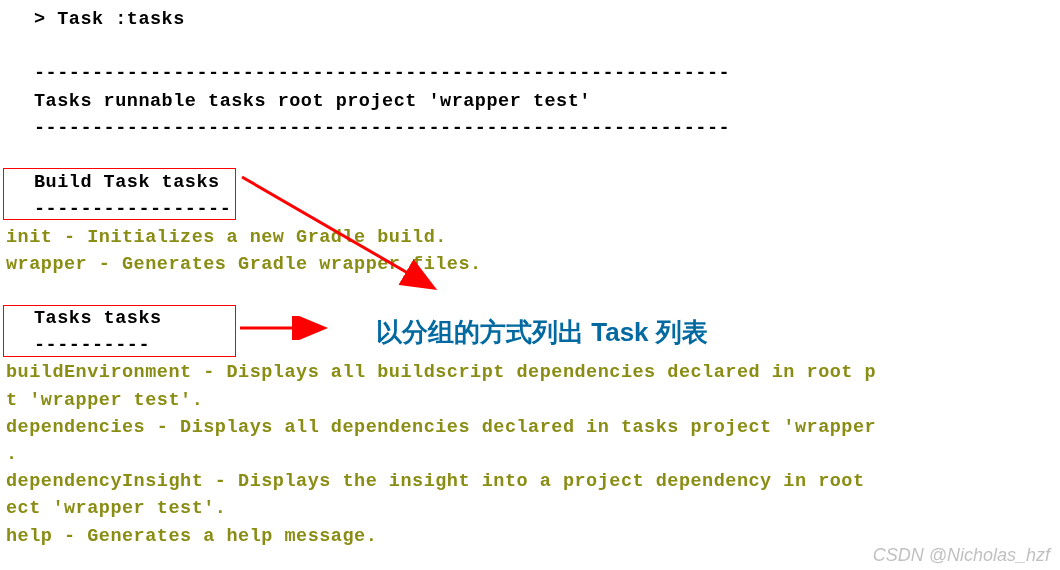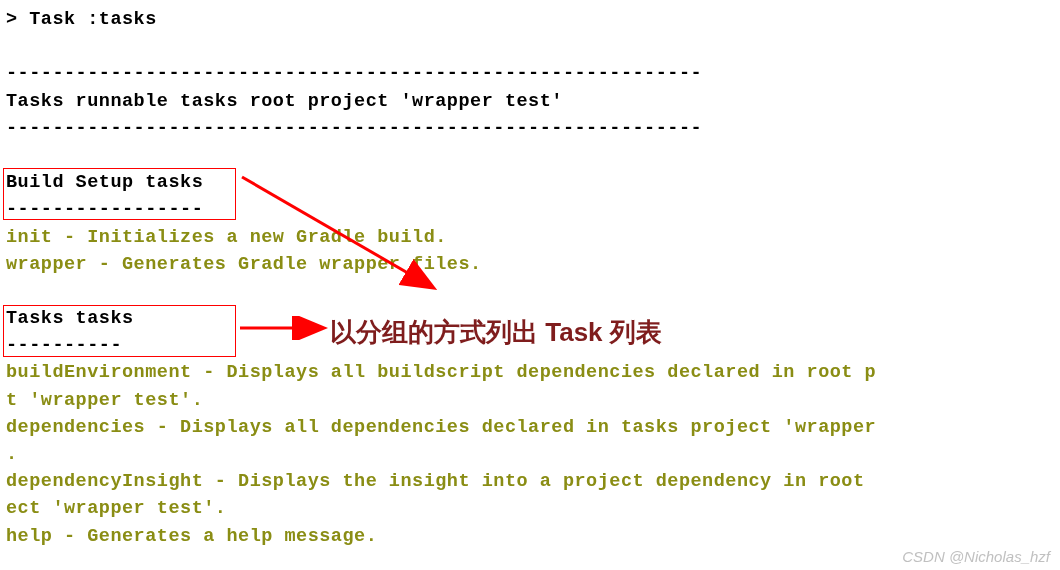--- a/index.html
+++ b/index.html
@@ -9,62 +9,63 @@
       font-weight: bold;
       background: #ffffff;
       width: 1060px;
       height: 570px;
       padding: 6px 0 0 6px;
       overflow: hidden;
       position: relative;
       line-height: 1.47;
       letter-spacing: 0.5px;
     }
-    .black { color: #000000; }
+    .black { color: #000000; margin-left: 28px; }
     .olive { color: #8a8d14; }
     .red-box {
       border: 1.5px solid #ff0000;
       position: absolute;
       pointer-events: none;
     }
     .annotation {
       position: absolute;
-      color: #7f1d1d;
+      color: #0369a1;
       font-family: "Microsoft YaHei", "SimHei", sans-serif;
       font-size: 26px;
       font-weight: bold;
       letter-spacing: 0;
+      margin-left: 46px;
     }
     svg.arrow {
       position: absolute;
       pointer-events: none;
     }
     .watermark {
       position: absolute;
       right: 10px;
       bottom: 2px;
       color: rgba(140,140,140,0.55);
       font-family: Arial, sans-serif;
-      font-size: 15px;
+      font-size: 18px;
       font-weight: normal;
       font-style: italic;
       letter-spacing: 0;
     }
     .pre { white-space: pre; display: block; }
   </style>
 </head>
 <body>
 
 <span class="black pre">&gt; Task :tasks</span>
 <span class="black pre"> </span>
 <span class="black pre">------------------------------------------------------------</span>
 <span class="black pre">Tasks runnable tasks root project 'wrapper test'</span>
 <span class="black pre">------------------------------------------------------------</span>
 <span class="black pre"> </span>
-<span class="black pre">Build Setup tasks</span>
+<span class="black pre">Build Task tasks</span>
 <span class="black pre">-----------------</span>
 <span class="olive pre">init - Initializes a new Gradle build.</span>
 <span class="olive pre">wrapper - Generates Gradle wrapper files.</span>
 <span class="black pre"> </span>
 <span class="black pre">Tasks tasks</span>
 <span class="black pre">----------</span>
 <span class="olive pre">buildEnvironment - Displays all buildscript dependencies declared in root p</span>
 <span class="olive pre">t 'wrapper test'.</span>
 <span class="olive pre">dependencies - Displays all dependencies declared in tasks project 'wrapper </span>
 <span class="olive pre">.</span>

